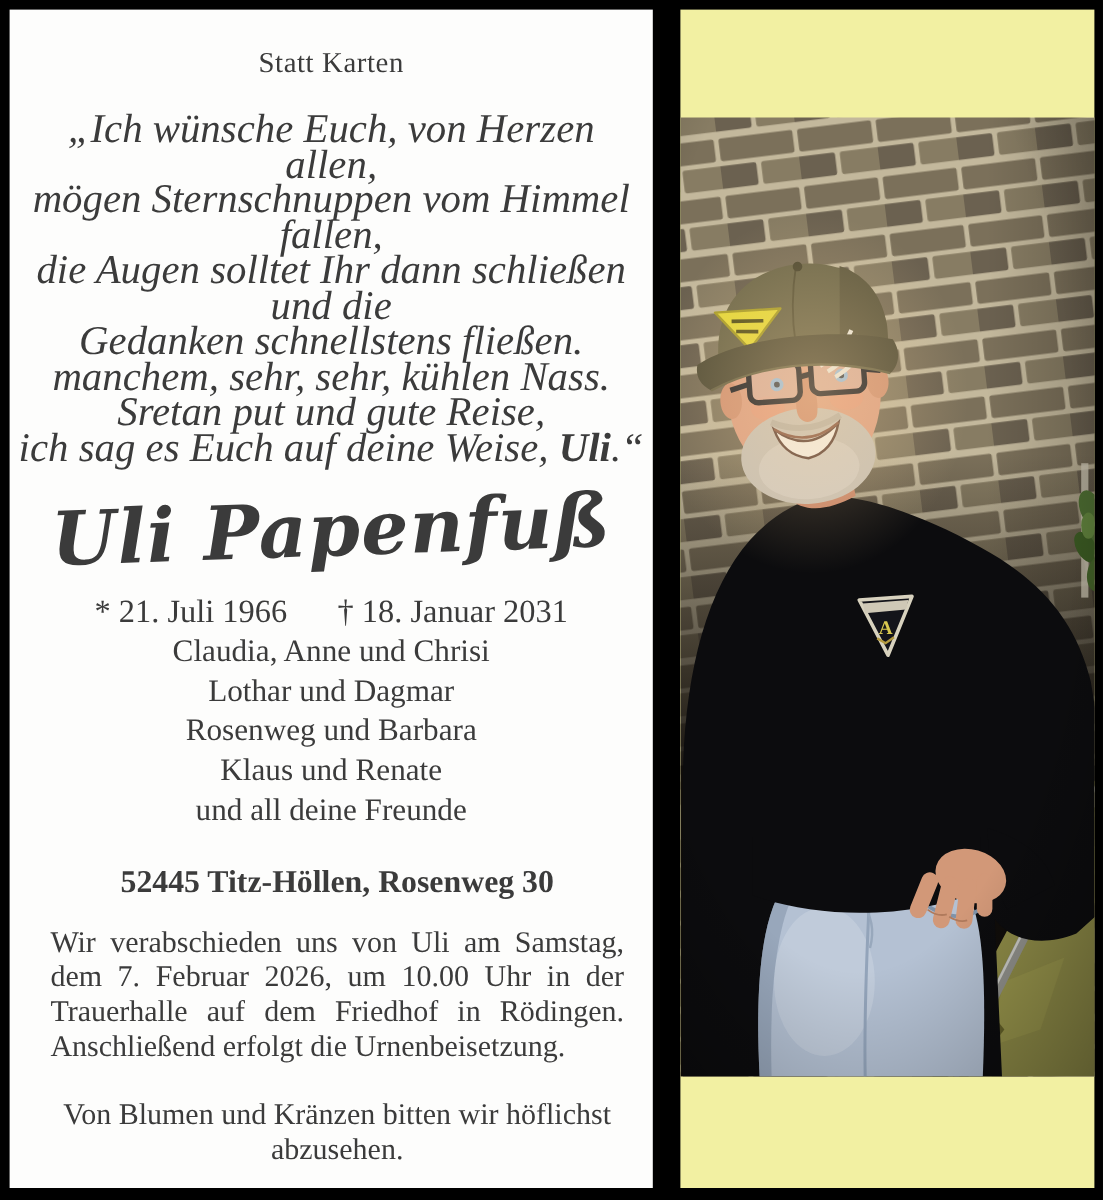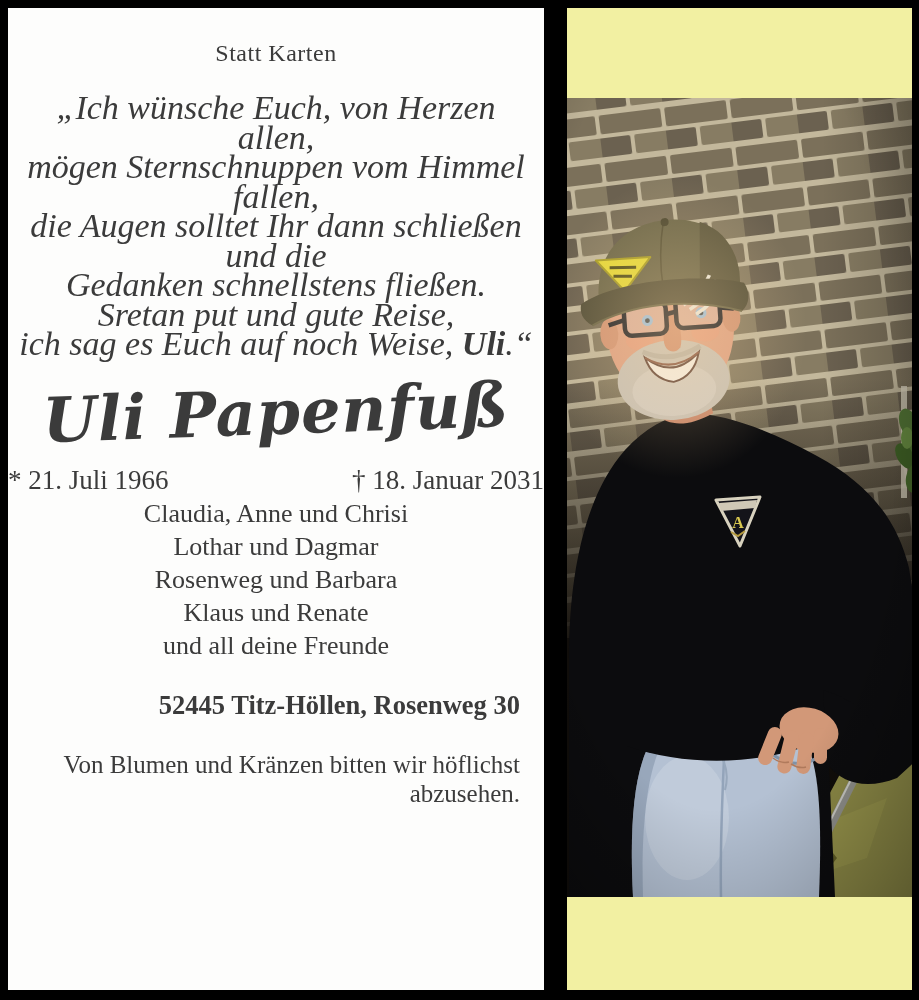--- a/index.html
+++ b/index.html
@@ -17,61 +17,63 @@
     width:354px;height:982px;background:#f2f0a2;overflow:hidden;
   }
   .photo{display:block;margin-top:90px;width:354px;height:799px;}
   .header{margin:30px 0 0 0;font-size:24px;line-height:30px;letter-spacing:.5px;}
   .poem{margin:25px 6px 0 6px;font-style:italic;font-size:34px;line-height:29.5px;}
   .poem b{font-style:italic;}
   .name{
     margin:8px 0 0 0;font-size:62px;line-height:92px;font-weight:bold;font-style:italic;
     font-family:"DejaVu Serif",serif;transform:rotate(-2deg);letter-spacing:1px;white-space:nowrap;
   }
-  .dates{margin-top:4px;font-size:27px;line-height:34px;display:flex;justify-content:space-between;gap:42px;}
+  .dates{margin-top:4px;font-size:27px;line-height:34px;display:flex;justify-content:center;gap:42px;}
   .family{font-size:26px;line-height:33px;}
-  .address{margin:26px 24px 0 34px;font-size:26.5px;line-height:34px;font-weight:bold;text-align:right;}
+  .address{margin:26px 24px 0 34px;font-size:26.5px;line-height:34px;font-weight:bold;text-align:center;}
   .funeral{margin:20px 24px 0 34px;font-size:25px;line-height:29px;text-align:justify;text-align-last:left;}
-  .flowers{margin:28px 24px 0 34px;font-size:25px;line-height:29px;text-align:right;}
+  .flowers{margin:28px 24px 0 34px;font-size:25px;line-height:29px;text-align:center;}
   p{margin:0;}
 </style>
 </head>
 <body>
 
 <div class="page">
 
   <div class="left-col">
     <p class="header">Statt Karten</p>
 
     <div class="poem">
       <p>„Ich wünsche Euch, von Herzen allen,</p>
       <p>mögen Sternschnuppen vom Himmel fallen,</p>
       <p>die Augen solltet Ihr dann schließen und die</p>
       <p>Gedanken schnellstens fließen.</p>
+      <p>manchem, sehr, sehr, kühlen Nass.</p>
       <p>Sretan put und gute Reise,</p>
-      <p><span>ich sag es Euch auf noch Weise, </span><b>Uli</b><span>.“</span></p>
+      <p><span>ich sag es Euch auf deine Weise, </span><b>Uli</b><span>.“</span></p>
     </div>
 
     <div class="name">Uli Papenfuß</div>
 
     <div class="dates">
       <span>* 21. Juli 1966</span>
       <span>† 18. Januar 2031</span>
     </div>
 
     <div class="family">
       <p>Claudia, Anne und Chrisi</p>
       <p>Lothar und Dagmar</p>
       <p>Rosenweg und Barbara</p>
       <p>Klaus und Renate</p>
       <p>und all deine Freunde</p>
     </div>
 
     <p class="address">52445 Titz-Höllen, Rosenweg 30</p>
 
+    <p class="funeral">Wir verabschieden uns von Uli am Samstag, dem 7. Februar 2026, um 10.00 Uhr in der Trauerhalle auf dem Friedhof in Rödingen. Anschließend erfolgt die Urnenbeisetzung.</p>
 
     <p class="flowers">Von Blumen und Kränzen bitten wir höflichst abzusehen.</p>
   </div>
 
   <div class="right-col">
     <svg class="photo" viewBox="0 0 354 799" preserveAspectRatio="none" xmlns="http://www.w3.org/2000/svg">
       <defs>
         <pattern id="bricks" width="66" height="48" patternUnits="userSpaceOnUse">
           <rect width="66" height="48" fill="#c3b89c"></rect>
           <rect x="1" y="2" width="62" height="19" rx="2" fill="#7b705a"></rect>

